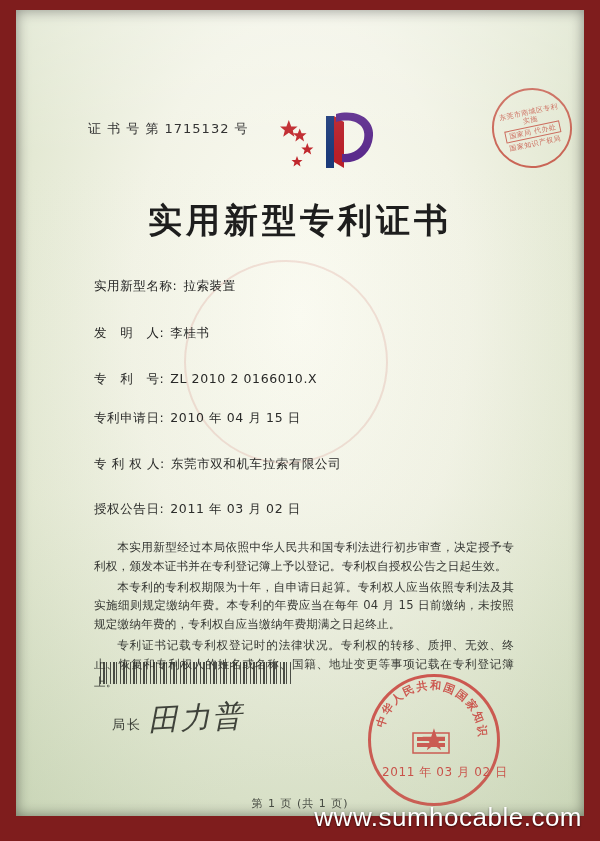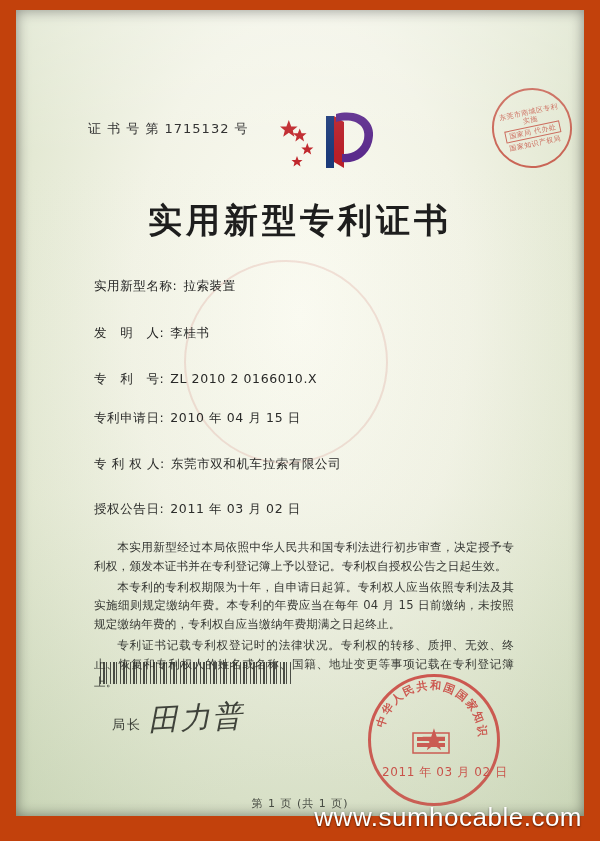--- a/index.html
+++ b/index.html
@@ -11,21 +11,21 @@
     width: 600px;
     height: 841px;
     overflow: hidden;
     font-family: "DejaVu Sans", sans-serif;
   }
 
   #page {
     position: relative;
     width: 600px;
     height: 841px;
-    background: #c2410c;
+    background: #7f1d1d;
   }
 
   
   #sheet {
     position: absolute;
     left: 16px;
     top: 10px;
     width: 568px;
     height: 806px;
     background:

